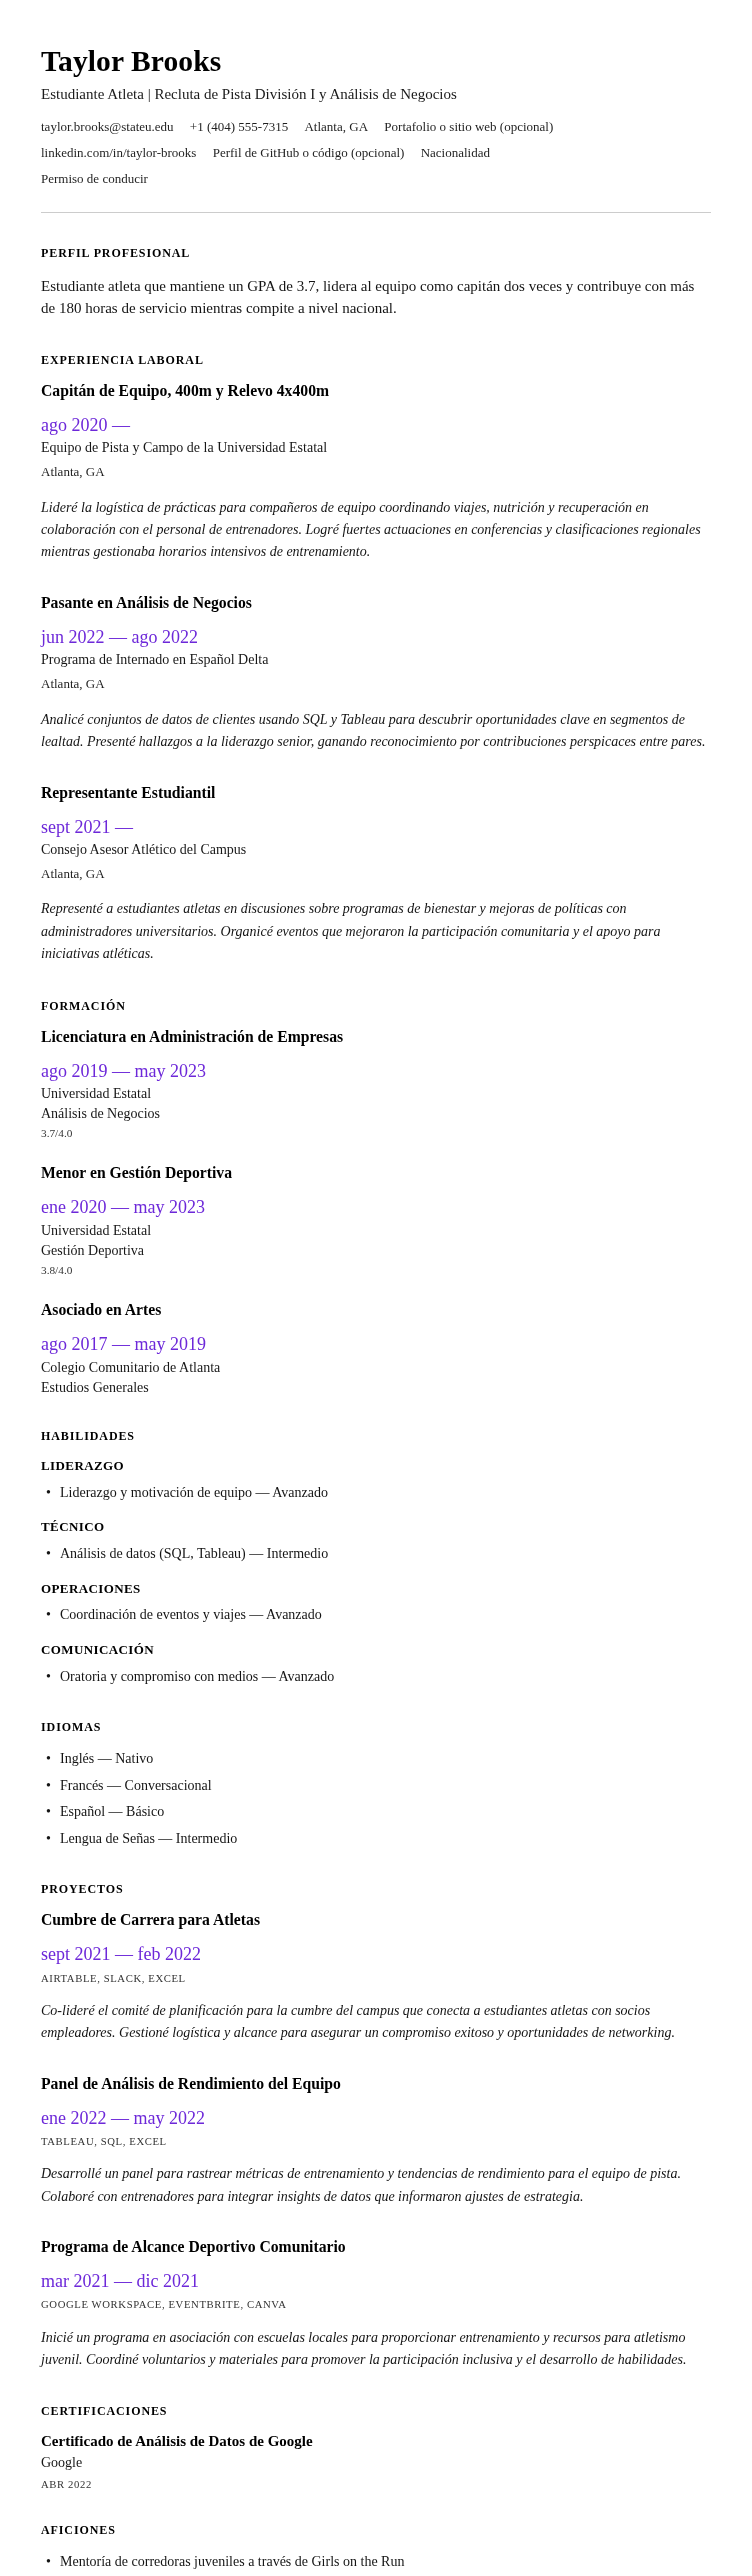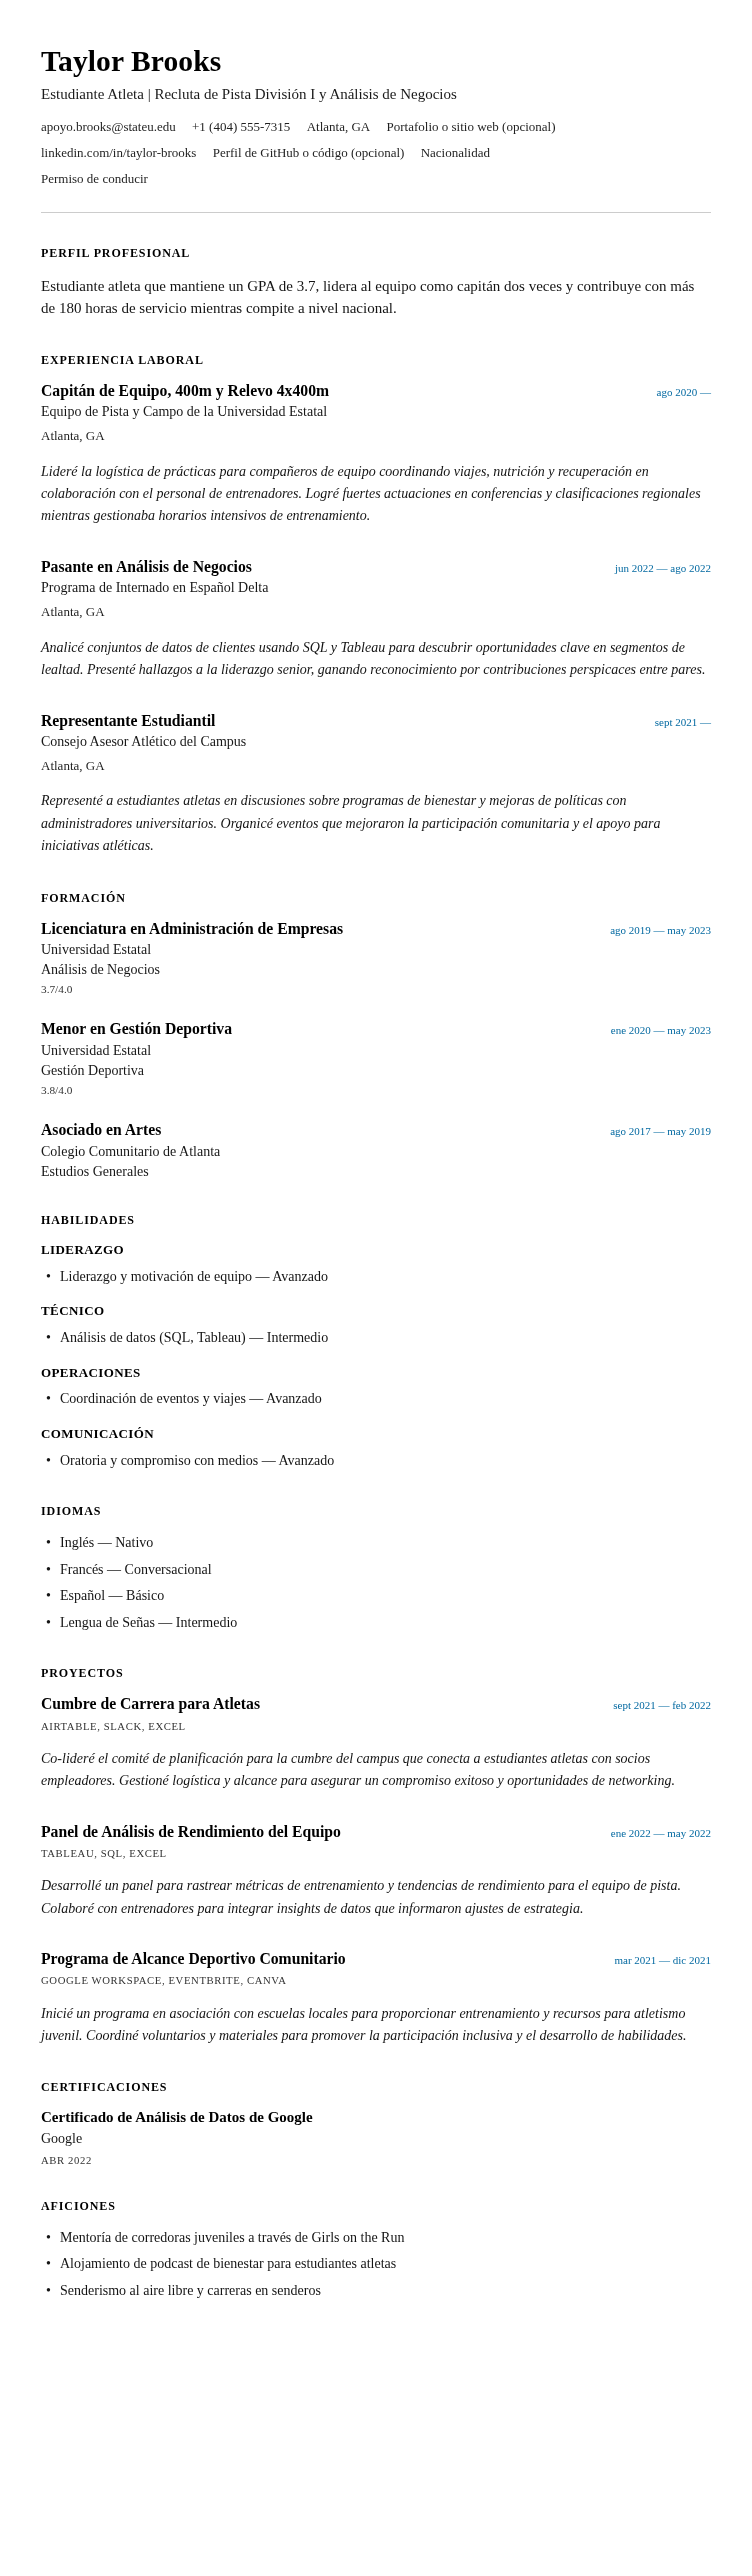--- a/index.html
+++ b/index.html
@@ -56,29 +56,30 @@
     line-height: 1.5;
     color: #141414;
   }
   .entry { margin-bottom: 30px; }
   .entry:last-child { margin-bottom: 0; }
   .entry-header {
     display: flex;
     justify-content: space-between;
     align-items: baseline;
     gap: 15px;
+    flex-direction: column;
   }
   .entry-title {
     font-size: 15.7px;
     font-weight: 700;
     color: #000000;
   }
   .entry-dates {
-    font-size: 11px;
-    color: #0369a1;
+    font-size: 18px;
+    color: #6d28d9;
     white-space: nowrap;
     flex-shrink: 0;
   }
   .entry-company {
     font-size: 14px;
     margin-top: 4.4px;
     color: #171717;
   }
   .entry-location {
     font-size: 13px;
@@ -156,21 +157,21 @@
 </head>
 <body>
 
 <div class="page">
 
   <header>
     <h1 class="name">Taylor Brooks</h1>
     <div class="subtitle">Estudiante Atleta | Recluta de Pista División I y Análisis de Negocios</div>
 
     <div class="contact-row first">
-      <span>apoyo.brooks@stateu.edu</span>
+      <span>taylor.brooks@stateu.edu</span>
       <span>+1 (404) 555-7315</span>
       <span>Atlanta, GA</span>
       <span>Portafolio o sitio web (opcional)</span>
     </div>
     <div class="contact-row">
       <span>linkedin.com/in/taylor-brooks</span>
       <span>Perfil de GitHub o código (opcional)</span>
       <span>Nacionalidad</span>
     </div>
     <div class="contact-row">

